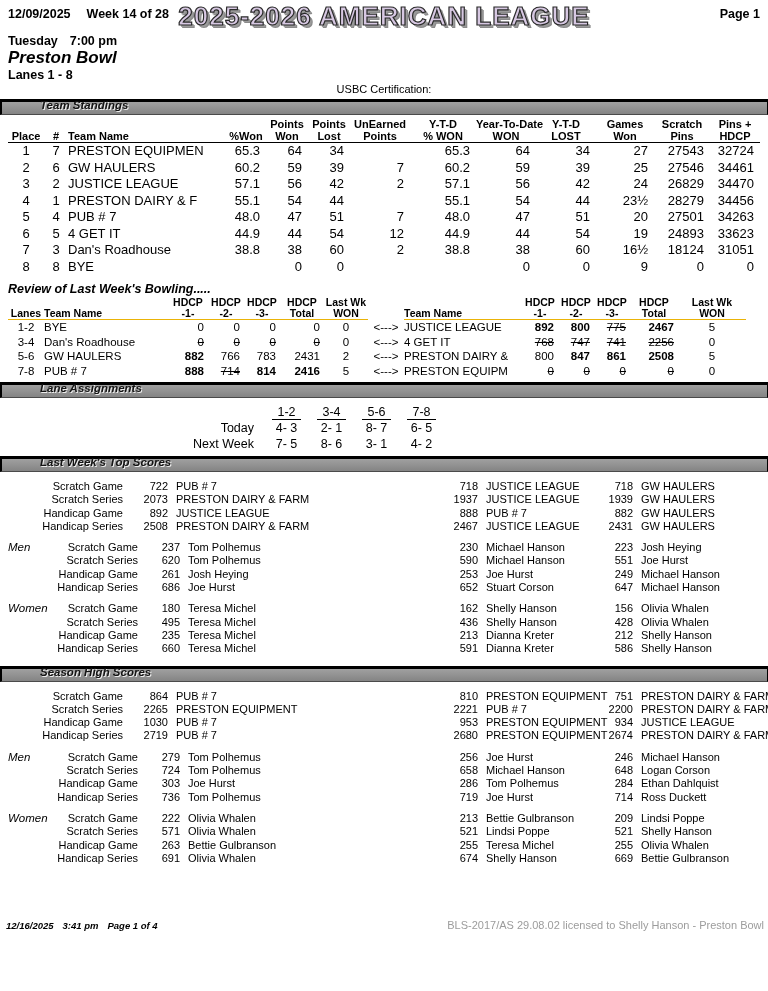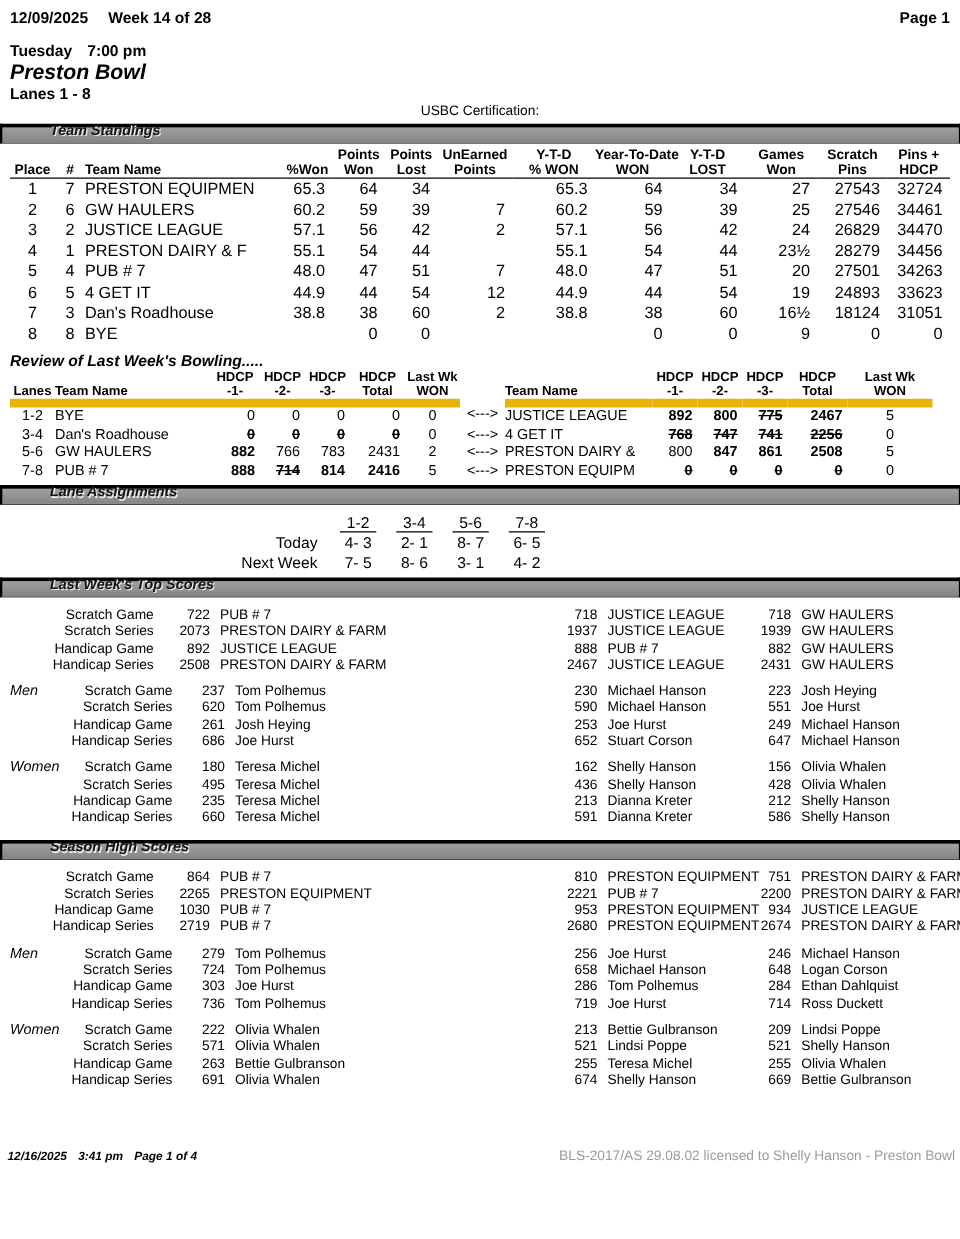--- a/index.html
+++ b/index.html
@@ -32,28 +32,28 @@
   .stand tr.u th{border-bottom:1px solid #000;}
   .stand td{line-height:16.5px;padding:0;white-space:nowrap;}
   .stand .ctr{text-align:center;}
   .stand .num{text-align:right;padding-right:6px;}
   .stand .team{text-align:left;}
   .stand th.team{text-align:left;}
   
   .review-title{margin:7px 0 0 8px;font-weight:bold;font-style:italic;font-size:12.5px;}
   .rev{margin:1px 8px 0;width:738px;font-size:11.5px;}
   .rev th{font-size:10.5px;font-weight:bold;line-height:11px;padding:0;text-align:center;vertical-align:bottom;white-space:nowrap;}
-  .rev tr.u th.ln{border-bottom:7px solid #eab308;}
+  .rev tr.u th.ln{border-bottom:1px solid #eab308;}
   .rev td{line-height:14.5px;padding:0;white-space:nowrap;}
   .rev .ctr{text-align:center;}
   .rev .num{text-align:right;padding-right:4px;}
   .rev .team{text-align:left;}
   .rev th.team{text-align:left;}
   .bold{font-weight:bold;}
-  .strike{text-decoration:line-through;font-weight:bold;}
+  .strike{text-decoration:line-through;}
   
   .lanes-block{margin:6px 0 0 152px;font-size:12.5px;}
   .lrow{display:grid;grid-template-columns:112px 45px 45px 45px 45px;line-height:16px;}
   .lrow .lab{text-align:right;padding-right:10px;white-space:nowrap;}
   .lrow .v{text-align:center;white-space:nowrap;}
   .lrow.lhead .v span{border-bottom:1px solid #000;padding:0 5px;}
   
   .scores{margin:8px 8px 0;font-size:11px;}
   .srow{display:grid;grid-template-columns:30px 85px 45px 260px 50px 100px 55px 1fr;line-height:13.3px;}
   .srow.person{grid-template-columns:30px 100px 42px 248px 50px 100px 55px 1fr;}
@@ -69,20 +69,21 @@
 </style>
 </head>
 <body>
 
 <div class="page">
 
   <div class="hdr1">
     <div class="hdr-left">
       <span>12/09/2025</span><span class="wk">Week 14 of 28</span>
     </div>
+    <div class="league-title">2025-2026 AMERICAN LEAGUE</div>
     <div class="hdr-right">Page 1</div>
   </div>
   <div class="hdr2">
     <div class="l"><span>Tuesday</span><span class="tm">7:00 pm</span></div>
     <div class="c">Preston Bowl</div>
     <div class="r">Lanes 1 - 8</div>
   </div>
   <div class="usbc">USBC Certification:</div>
 
   <div class="bar">

